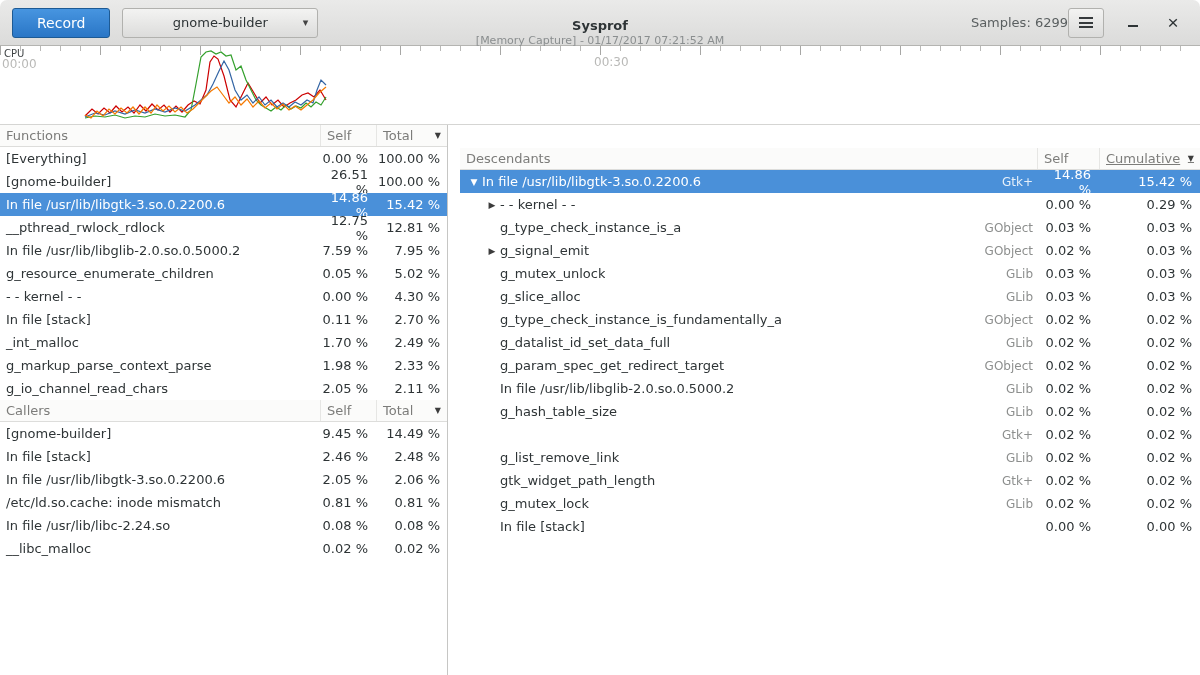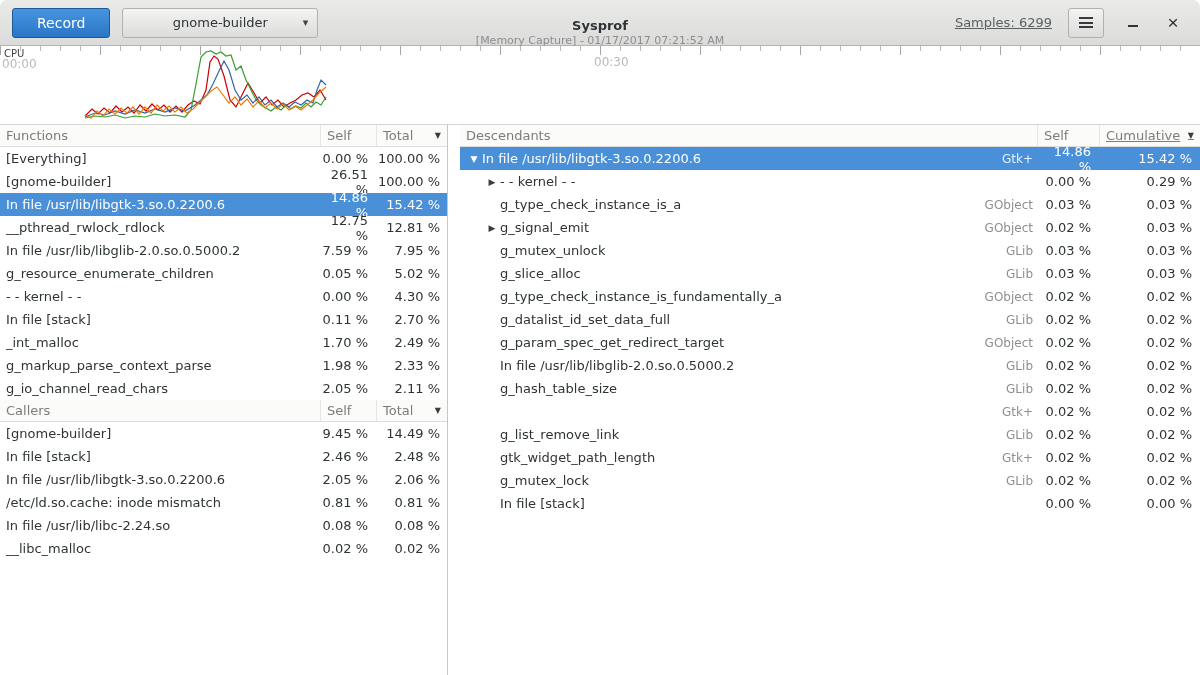--- a/index.html
+++ b/index.html
@@ -18,21 +18,21 @@
                 font-family:inherit; }
   .process-select { height:30px; width:196px; margin-left:12px; position:relative;
                     background:linear-gradient(#f3f3f2,#dcdcdb); border:1px solid #b1b1ae;
                     border-radius:3px; color:#2e3436; font-size:13px;
                     display:flex; align-items:center; justify-content:center;
                     cursor:pointer; font-family:inherit; }
   .process-select .caret { position:absolute; right:9px; top:7px; font-size:11px; color:#444; }
   .title-box { position:absolute; left:50%; transform:translateX(-50%); text-align:center;margin-top:20px; }
   .title { font-size:13px; font-weight:bold; color:#2e3436; }
   .subtitle { font-size:11px; color:#8a8e8f; margin-top:1px;text-align:center; }
-  .samples { margin-left:auto; color:#5a5f60; font-size:13px; margin-right:16px;text-decoration:underline; }
+  .samples { margin-left:auto; color:#5a5f60; font-size:13px; margin-right:0; }
   .menu-btn { width:36px; height:30px; background:linear-gradient(#f3f3f2,#dcdcdb);
               border:1px solid #b1b1ae; border-radius:3px; display:flex;
               align-items:center; justify-content:center; cursor:pointer; }
   .hamburger { width:14px; height:11px; border-top:2px solid #363a3c;
                border-bottom:2px solid #363a3c; position:relative; display:block; }
   .hamburger::after { content:''; position:absolute; left:0; right:0; top:2.5px;
                       height:2px; background:#363a3c; }
   .win-btn { width:30px; height:30px; background:none; border:none; cursor:pointer;
              display:flex; align-items:center; justify-content:center; color:#2e3436; }
   .min-btn { margin-left:14px; }
@@ -48,21 +48,21 @@
   .cpu-label { position:absolute; left:4px; top:2px; font-size:10px; color:#3f4345; }
   .time-label { position:absolute; font-size:12px; color:#b9b9b7; }
   .t0 { left:2px; top:11px; }
   .t30 { left:594px; top:9px; }
   .graph-svg { position:absolute; left:0; bottom:2px; }
 
   
   .content { flex:1; min-height:0; display:flex; border-top:1px solid #d5d5d3;gap:12px; }
   .left-pane { flex:none; width:448px; border-right:1px solid #c6c6c4;
                display:flex; flex-direction:column; background:#fff; }
-  .right-pane { flex:1; min-width:0; display:flex; flex-direction:column; background:#fff; }
+  .right-pane { flex:1; min-width:0; display:flex; flex-direction:column; background:#fff;margin-top:23px; }
 
   .thead { display:flex; flex:none; height:22px; background:#fbfbfa;
            border-bottom:1px solid #dddddb; }
   .th { font-size:13px; color:#7c7c7a; padding:0 6px; border-right:1px solid #e6e6e4;
         display:flex; align-items:center; white-space:nowrap; overflow:hidden; }
   .th:last-child { border-right:none; }
   .th-name { flex:1; min-width:0; }
   .th-self { width:56px; flex:none; }
   .th-total { width:70px; flex:none; }
   .th-self-r { width:62px; flex:none; }

